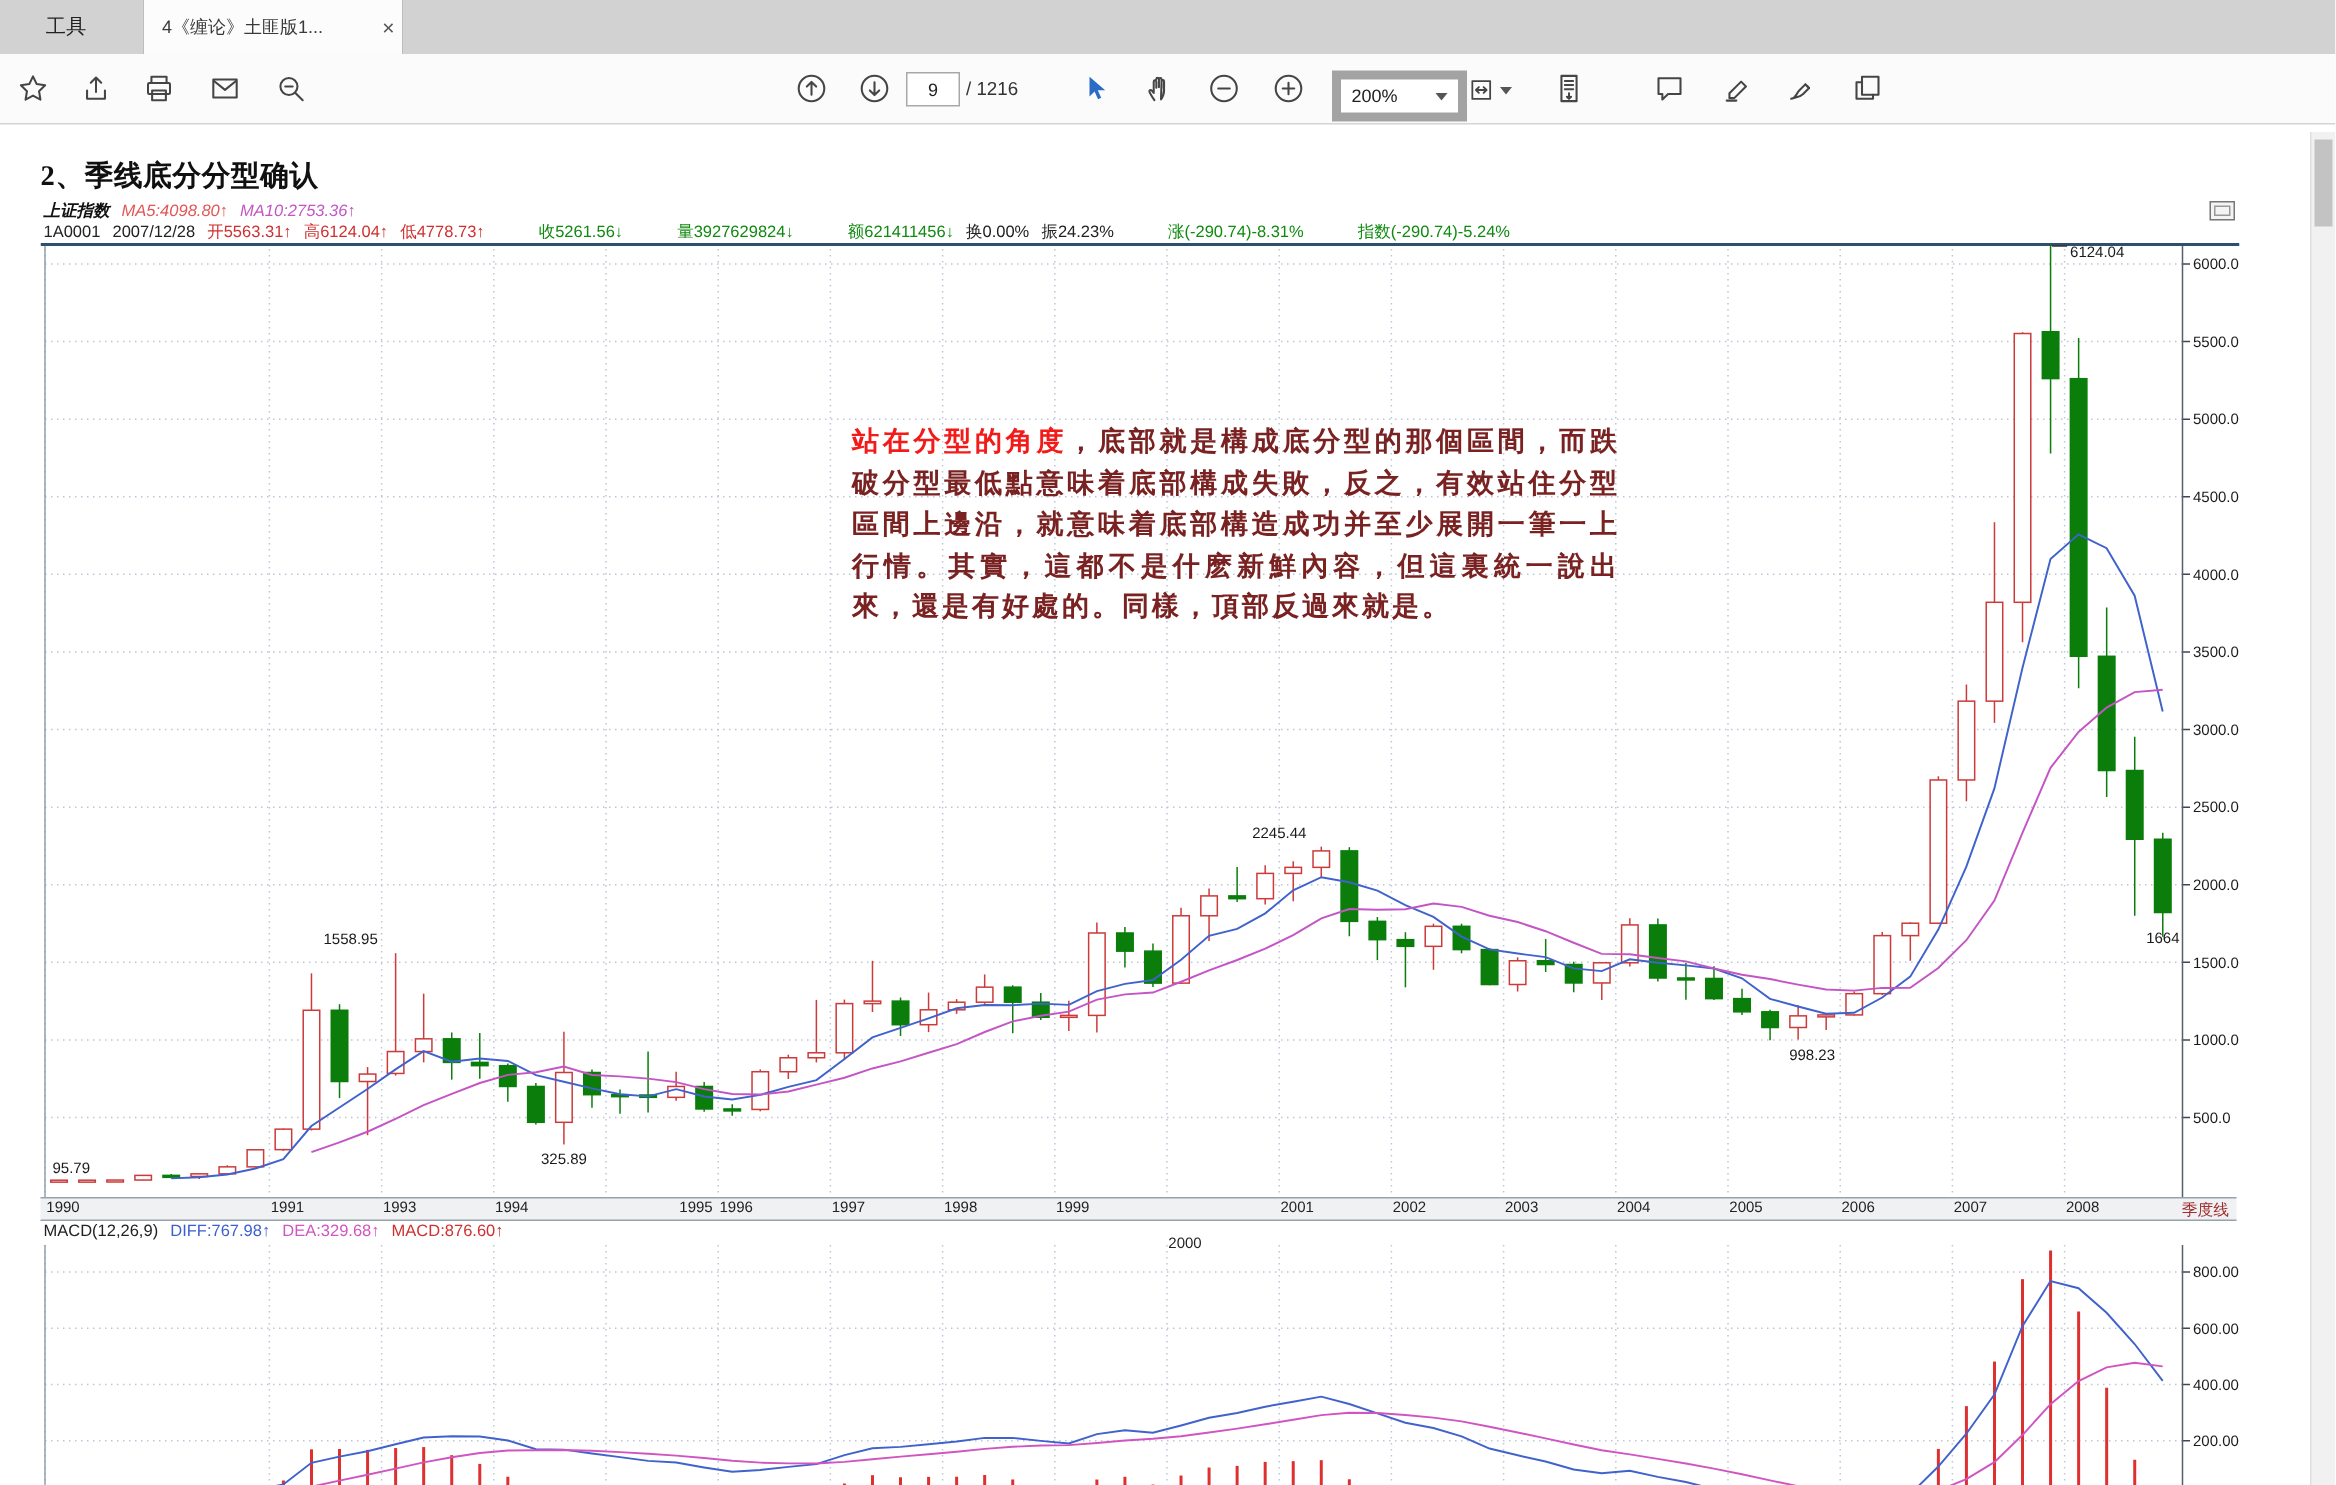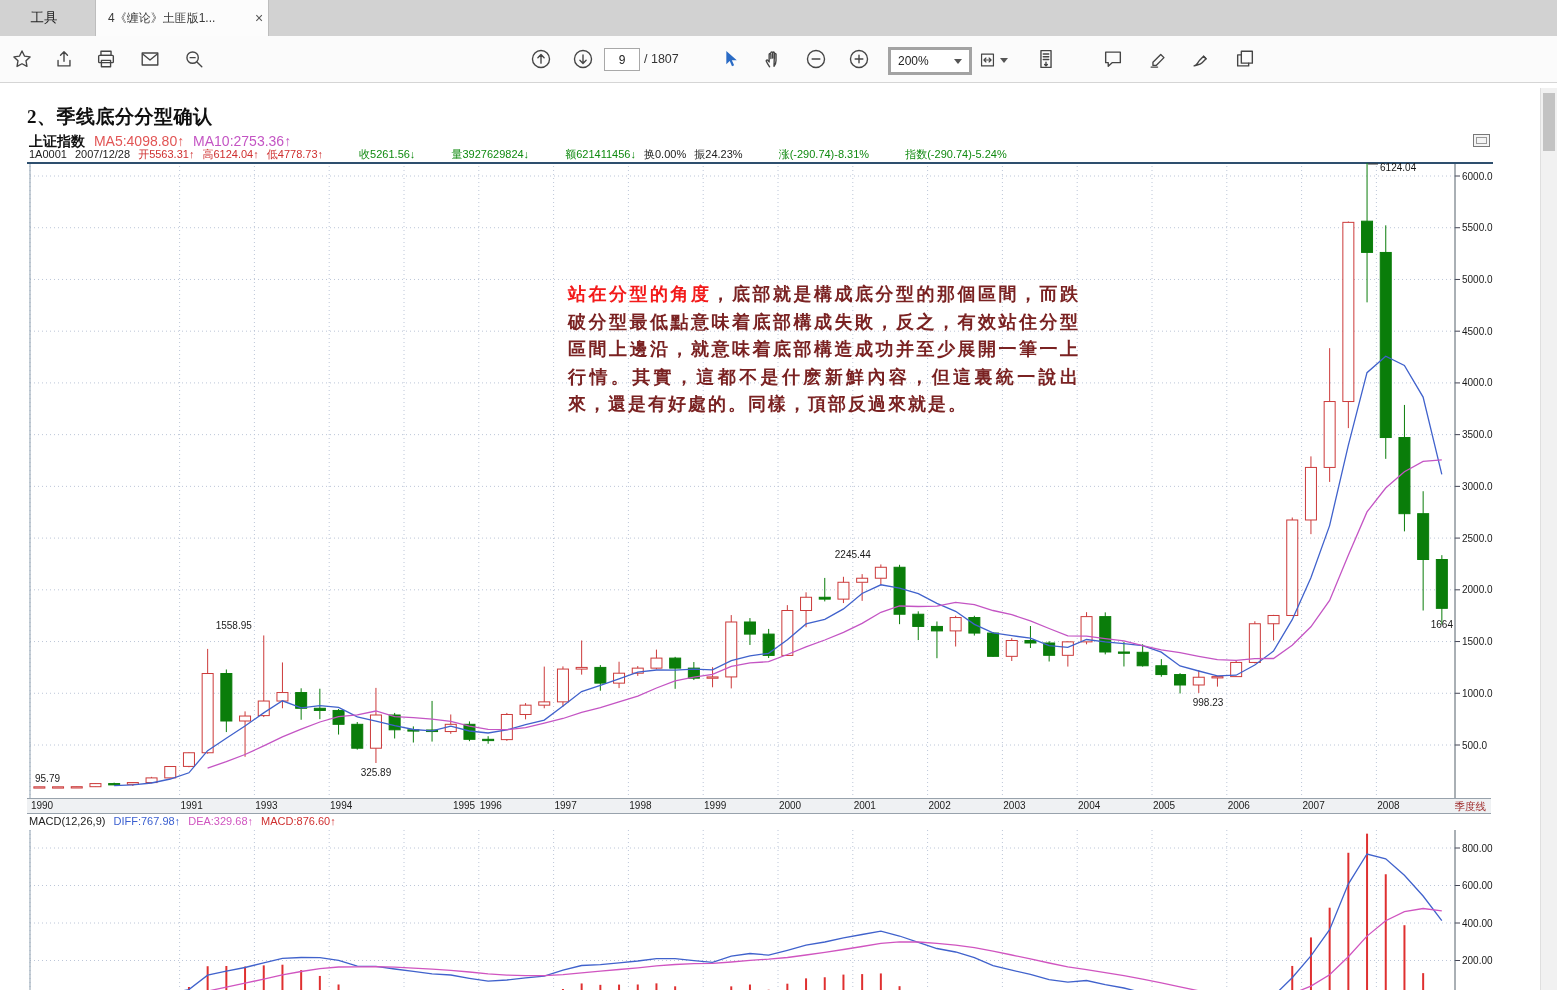--- a/index.html
+++ b/index.html
@@ -15,32 +15,32 @@
   .doc-tab-title{flex:1;font-size:12px;color:#3a3a3a;padding:0 4px 0 12px;white-space:nowrap;overflow:hidden;}
   .tab-close{width:18px;text-align:center;color:#555;font-size:14px;line-height:36px;cursor:pointer;}
 
   
   .toolbar{position:absolute;top:36px;left:0;right:0;height:46px;background:#fbfbfb;border-bottom:1px solid #d5d5d5;}
   .tbtn{position:absolute;top:11px;width:28px;height:26px;background:none;border:none;padding:1px;cursor:pointer;}
   .tbtn svg{stroke:#454545;fill:none;stroke-width:1.5;stroke-linecap:round;stroke-linejoin:round;}
   .pageinput{position:absolute;left:604px;top:12px;width:30px;height:19px;border:1px solid #a8a8a8;background:#fff;
              font-size:12px;text-align:center;color:#222;}
   .pagecount{position:absolute;left:644px;top:0;height:46px;line-height:46px;font-size:12.5px;color:#333;}
-  .zoomcombo{position:absolute;left:888px;top:11px;width:64px;height:22px;border:3px solid #a3a3a3;background:#fff;
+  .zoomcombo{position:absolute;left:888px;top:11px;width:64px;height:22px;border:6px solid #a3a3a3;background:#fff;
              font-size:12px;color:#222;display:flex;align-items:center;justify-content:space-between;padding:0 7px;cursor:pointer;}
   .caret{width:0;height:0;border-left:4px solid transparent;border-right:4px solid transparent;border-top:5px solid #555;}
   .fitwrap{position:absolute;left:972px;top:11px;width:42px;height:26px;border:none;background:none;display:flex;align-items:center;gap:3px;cursor:pointer;}
   .fitwrap svg{stroke:#454545;fill:none;stroke-width:1.5;stroke-linecap:round;stroke-linejoin:round;}
 
   
   .docview{position:absolute;top:88px;left:0;width:1557px;height:907px;background:#fff;overflow:hidden;}
   .heading{position:absolute;left:27px;top:16px;margin:0;font-family:"Liberation Serif",serif;
            font-size:19px;font-weight:bold;color:#101010;letter-spacing:.5px;}
   .chart-region{position:absolute;left:27px;top:44px;width:1466px;height:863px;}
-  .info1{position:absolute;left:2px;top:1px;font-size:14px;white-space:nowrap;}
+  .info1{position:absolute;left:2px;top:1px;font-size:11px;white-space:nowrap;font-style:italic;}
   .info2{position:absolute;left:2px;top:15px;font-size:11px;white-space:nowrap;}
   .info1 span,.info2 span{margin-right:5px;}
   .c-name{color:#111;font-weight:bold;}
   .c-ma5{color:#e25555;}
   .c-ma10{color:#c455c4;}
   .c-black{color:#222;}
   .c-red{color:#cf3030;}
   .c-green{color:#108a10;padding-left:28px;}
   .c-blue{color:#3a5fd0;}
   .c-pink{color:#d055c0;}
@@ -118,21 +118,21 @@
           <path d="M12 16.5v-9 M8.6 10.6 12 7.2l3.4 3.4"></path>
         </svg>
     </button>
     <button class="tbtn" style="left:569px">
       <svg width="22" height="22" viewBox="0 0 24 24">
         <circle cx="12" cy="12" r="9.3"></circle>
           <path d="M12 7.5v9 M8.6 13.4 12 16.8l3.4-3.4"></path>
         </svg>
     </button>
     <input class="pageinput" value="9" style="">
-    <span class="pagecount">/ 1807</span>
+    <span class="pagecount">/ 1216</span>
 
     <button class="tbtn" style="left:716px">
       <svg width="22" height="22" viewBox="0 0 24 24">
         <path d="M8 3.4v14.4l3.7-3.6 2.5 5.6 2.3-1-2.5-5.5h5.4Z" fill="#2a6bc5" stroke="none"></path>
         </svg>
     </button>
     <button class="tbtn" style="left:759px">
       <svg width="22" height="22" viewBox="0 0 24 24">
         <path d="M8.3 20.5c-1.2-1.8-2.8-4.2-3.6-6.1-.4-1 .9-1.8 1.7-.9l1.4 1.7V7c0-1.3 1.9-1.3 1.9 0v4.5m0-6.3c0-1.3 1.9-1.3 1.9 0V11m0-5.6c0-1.3 1.9-1.3 1.9 0v6.2m0-4.9c0-1.2 1.8-1.2 1.8 0v6.8c0 2.9-.8 4.6-2.2 6.4z"></path>
         </svg>
@@ -446,21 +446,21 @@
         <span class="period">季度线</span>
       <span class="yl" style="left: 0px;">1990</span>
           <span class="yl" style="left: 149.6px;">1991</span>
           <span class="yl" style="left: 224.4px;">1993</span>
           <span class="yl" style="left: 299.2px;">1994</span>
           <span class="yl" style="left: 374px; margin-left: 48px;">1995</span>
           <span class="yl" style="left: 448.8px;">1996</span>
           <span class="yl" style="left: 523.6px;">1997</span>
           <span class="yl" style="left: 598.4px;">1998</span>
           <span class="yl" style="left: 673.2px;">1999</span>
-          <span class="yl" style="left: 748px;">2000</span>
+          <span class="yl" style="left: 748px; margin-top: 24px;">2000</span>
           <span class="yl" style="left: 822.8px;">2001</span>
           <span class="yl" style="left: 897.6px;">2002</span>
           <span class="yl" style="left: 972.4px;">2003</span>
           <span class="yl" style="left: 1047.2px;">2004</span>
           <span class="yl" style="left: 1122px;">2005</span>
           <span class="yl" style="left: 1196.8px;">2006</span>
           <span class="yl" style="left: 1271.6px;">2007</span>
           <span class="yl" style="left: 1346.4px;">2008</span>
         </div>
 

